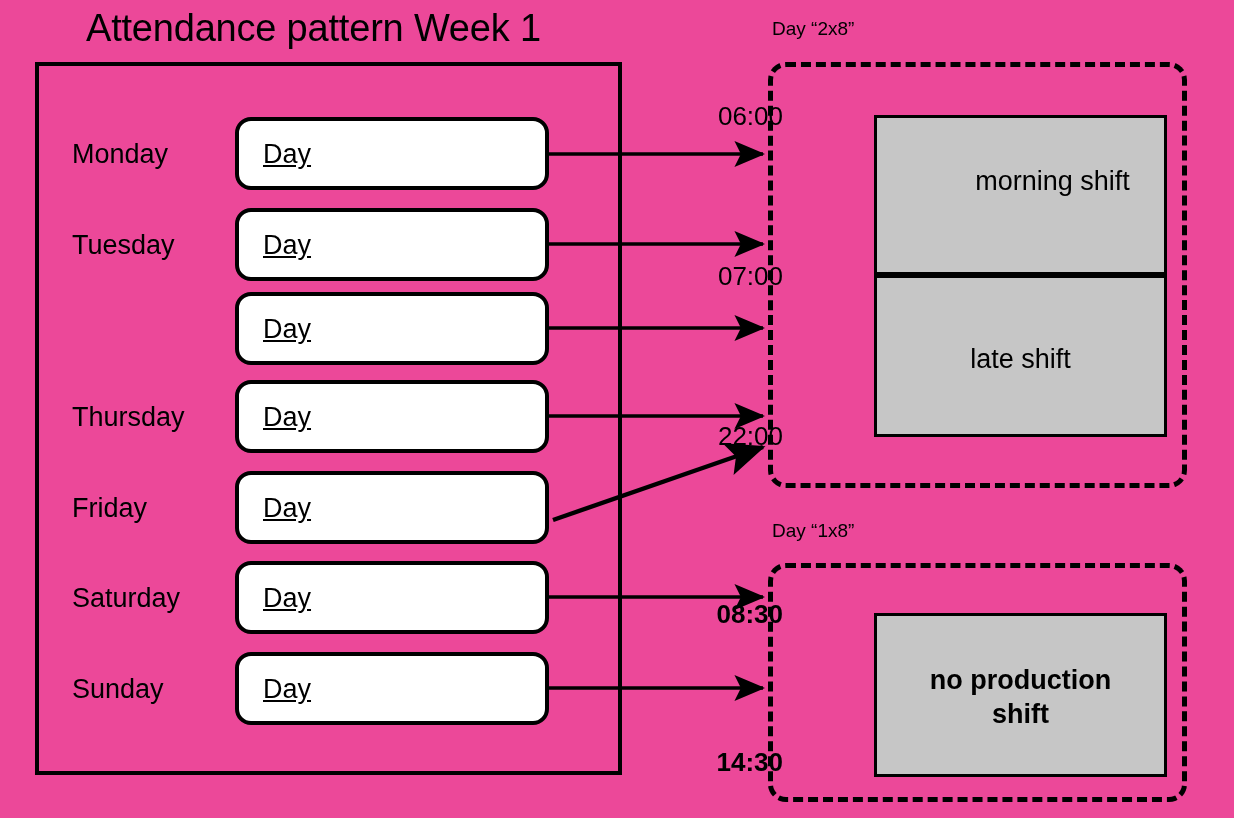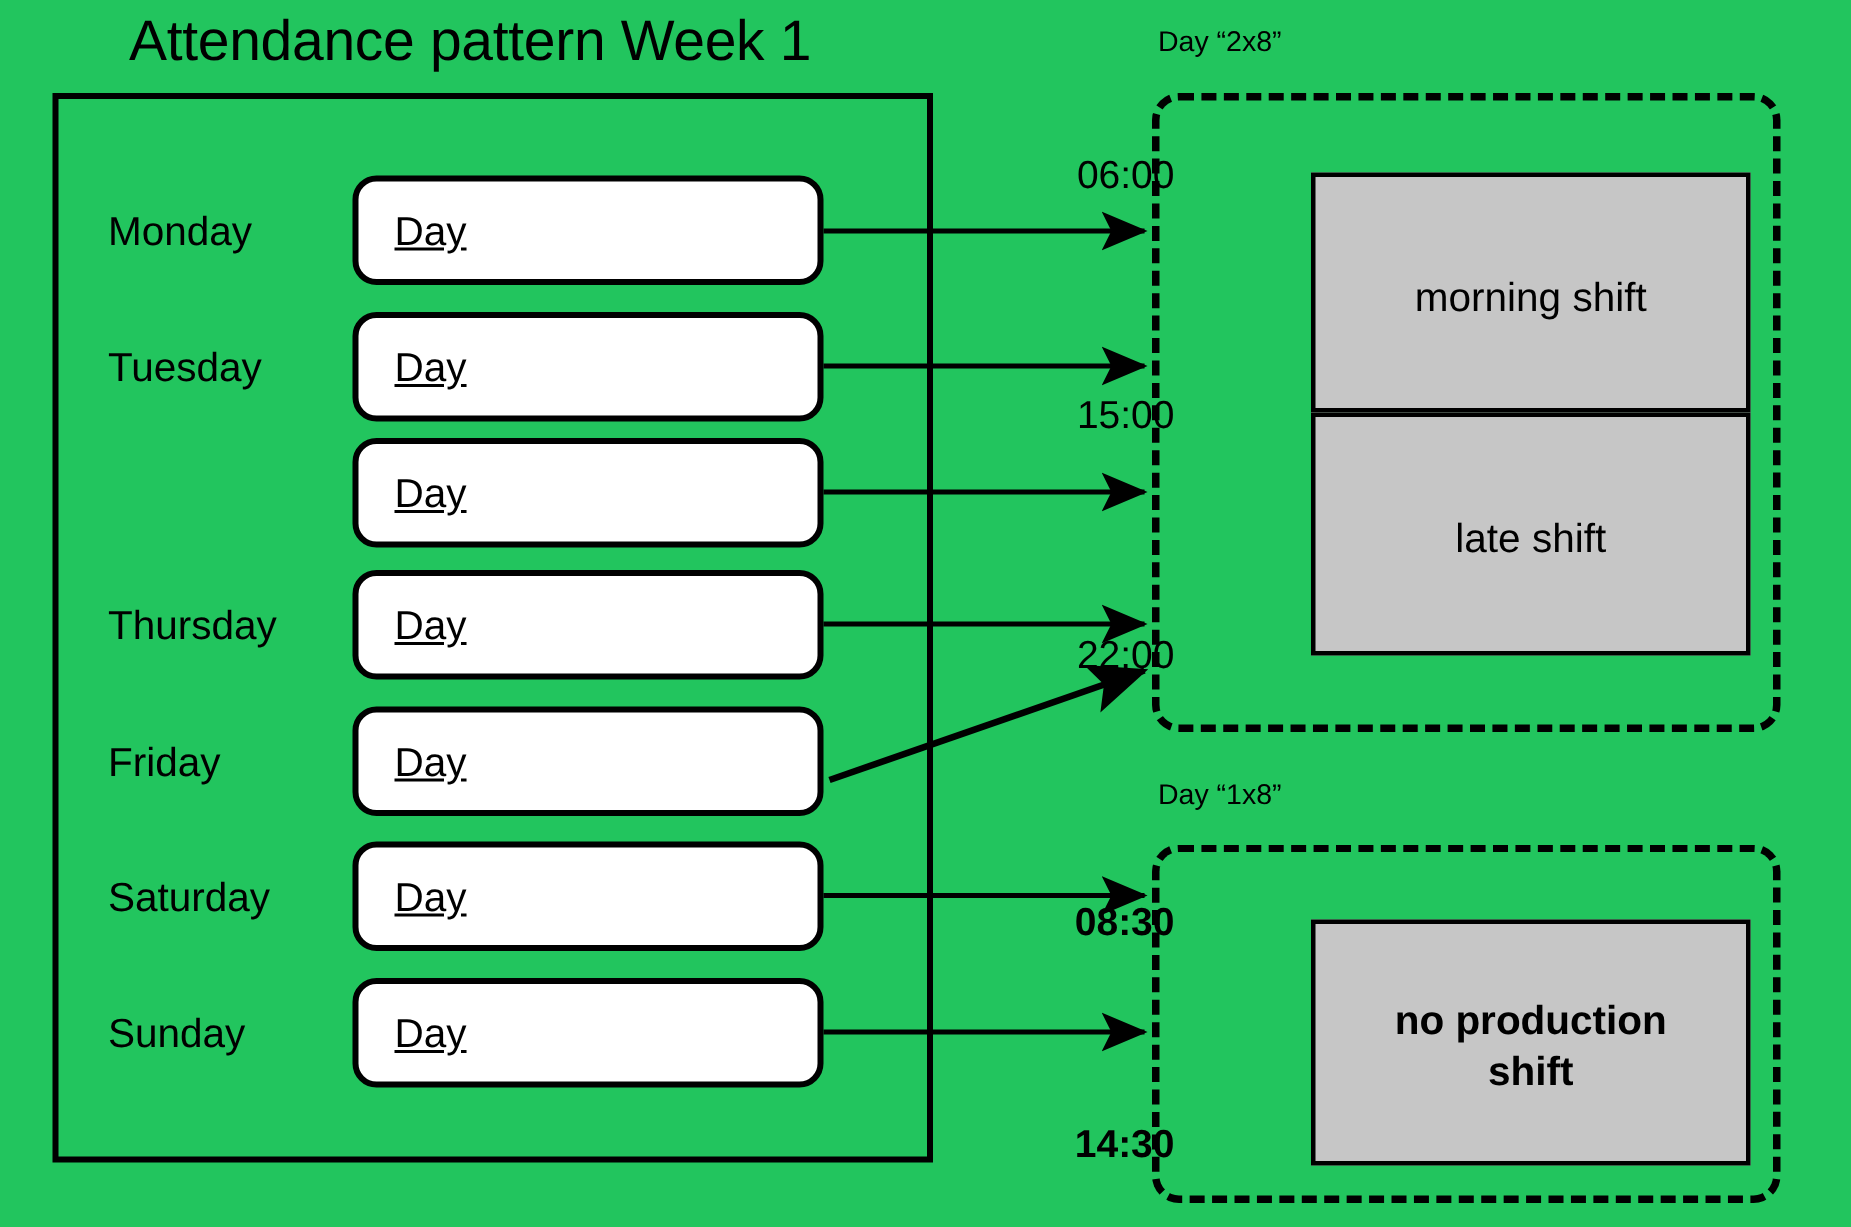--- a/index.html
+++ b/index.html
@@ -9,21 +9,21 @@
     background: #ffffff;
   }
   body {
     font-family: "Liberation Sans", sans-serif;
     color: #000000;
   }
   #canvas {
     position: relative;
     width: 1234px;
     height: 818px;
-    background: #22c55e;
+    background: #ec4899;
     overflow: hidden;
   }
 
   
   .title {
     position: absolute;
     left: 86px;
     top: 6px;
     font-size: 38px;
     line-height: 44px;
@@ -183,26 +183,26 @@
 
     <line x1="549" y1="688" x2="763" y2="688" stroke="#000" stroke-width="3.4" marker-end="url(#arrowhead)"></line>
   </svg>
 
   <div class="panel-title" style="left:772px; top:14px;">Day “2x8”</div>
 
   <div class="dashed-panel" style="left:768px; top:62px; width:419px; height:426px;">
 
     <div class="time-label" style="left:-110px; top:34px;">06:00</div>
 
-    <div class="time-label" style="left:-110px; top:194px;">15:00</div>
+    <div class="time-label" style="left:-110px; top:194px;">07:00</div>
 
     <div class="time-label" style="left:-110px; top:354px;">22:00</div>
 
     <div class="shift-block" style="left:101px; top:48px; width:293px; height:160px;">
-      <div class="shift-label" style="top:63px;">morning shift</div>
+      <div class="shift-label" style="top:46px;margin-left:32px;">morning shift</div>
     </div>
 
     <div class="shift-block" style="left:101px; top:208px; width:293px; height:162px;">
       <div class="shift-label" style="top:64px;">late shift</div>
     </div>
   </div>
 
   <div class="panel-title" style="left:772px; top:516px;">Day “1x8”</div>
 
   <div class="dashed-panel" style="left:768px; top:563px; width:419px; height:239px;font-weight:bold;">

